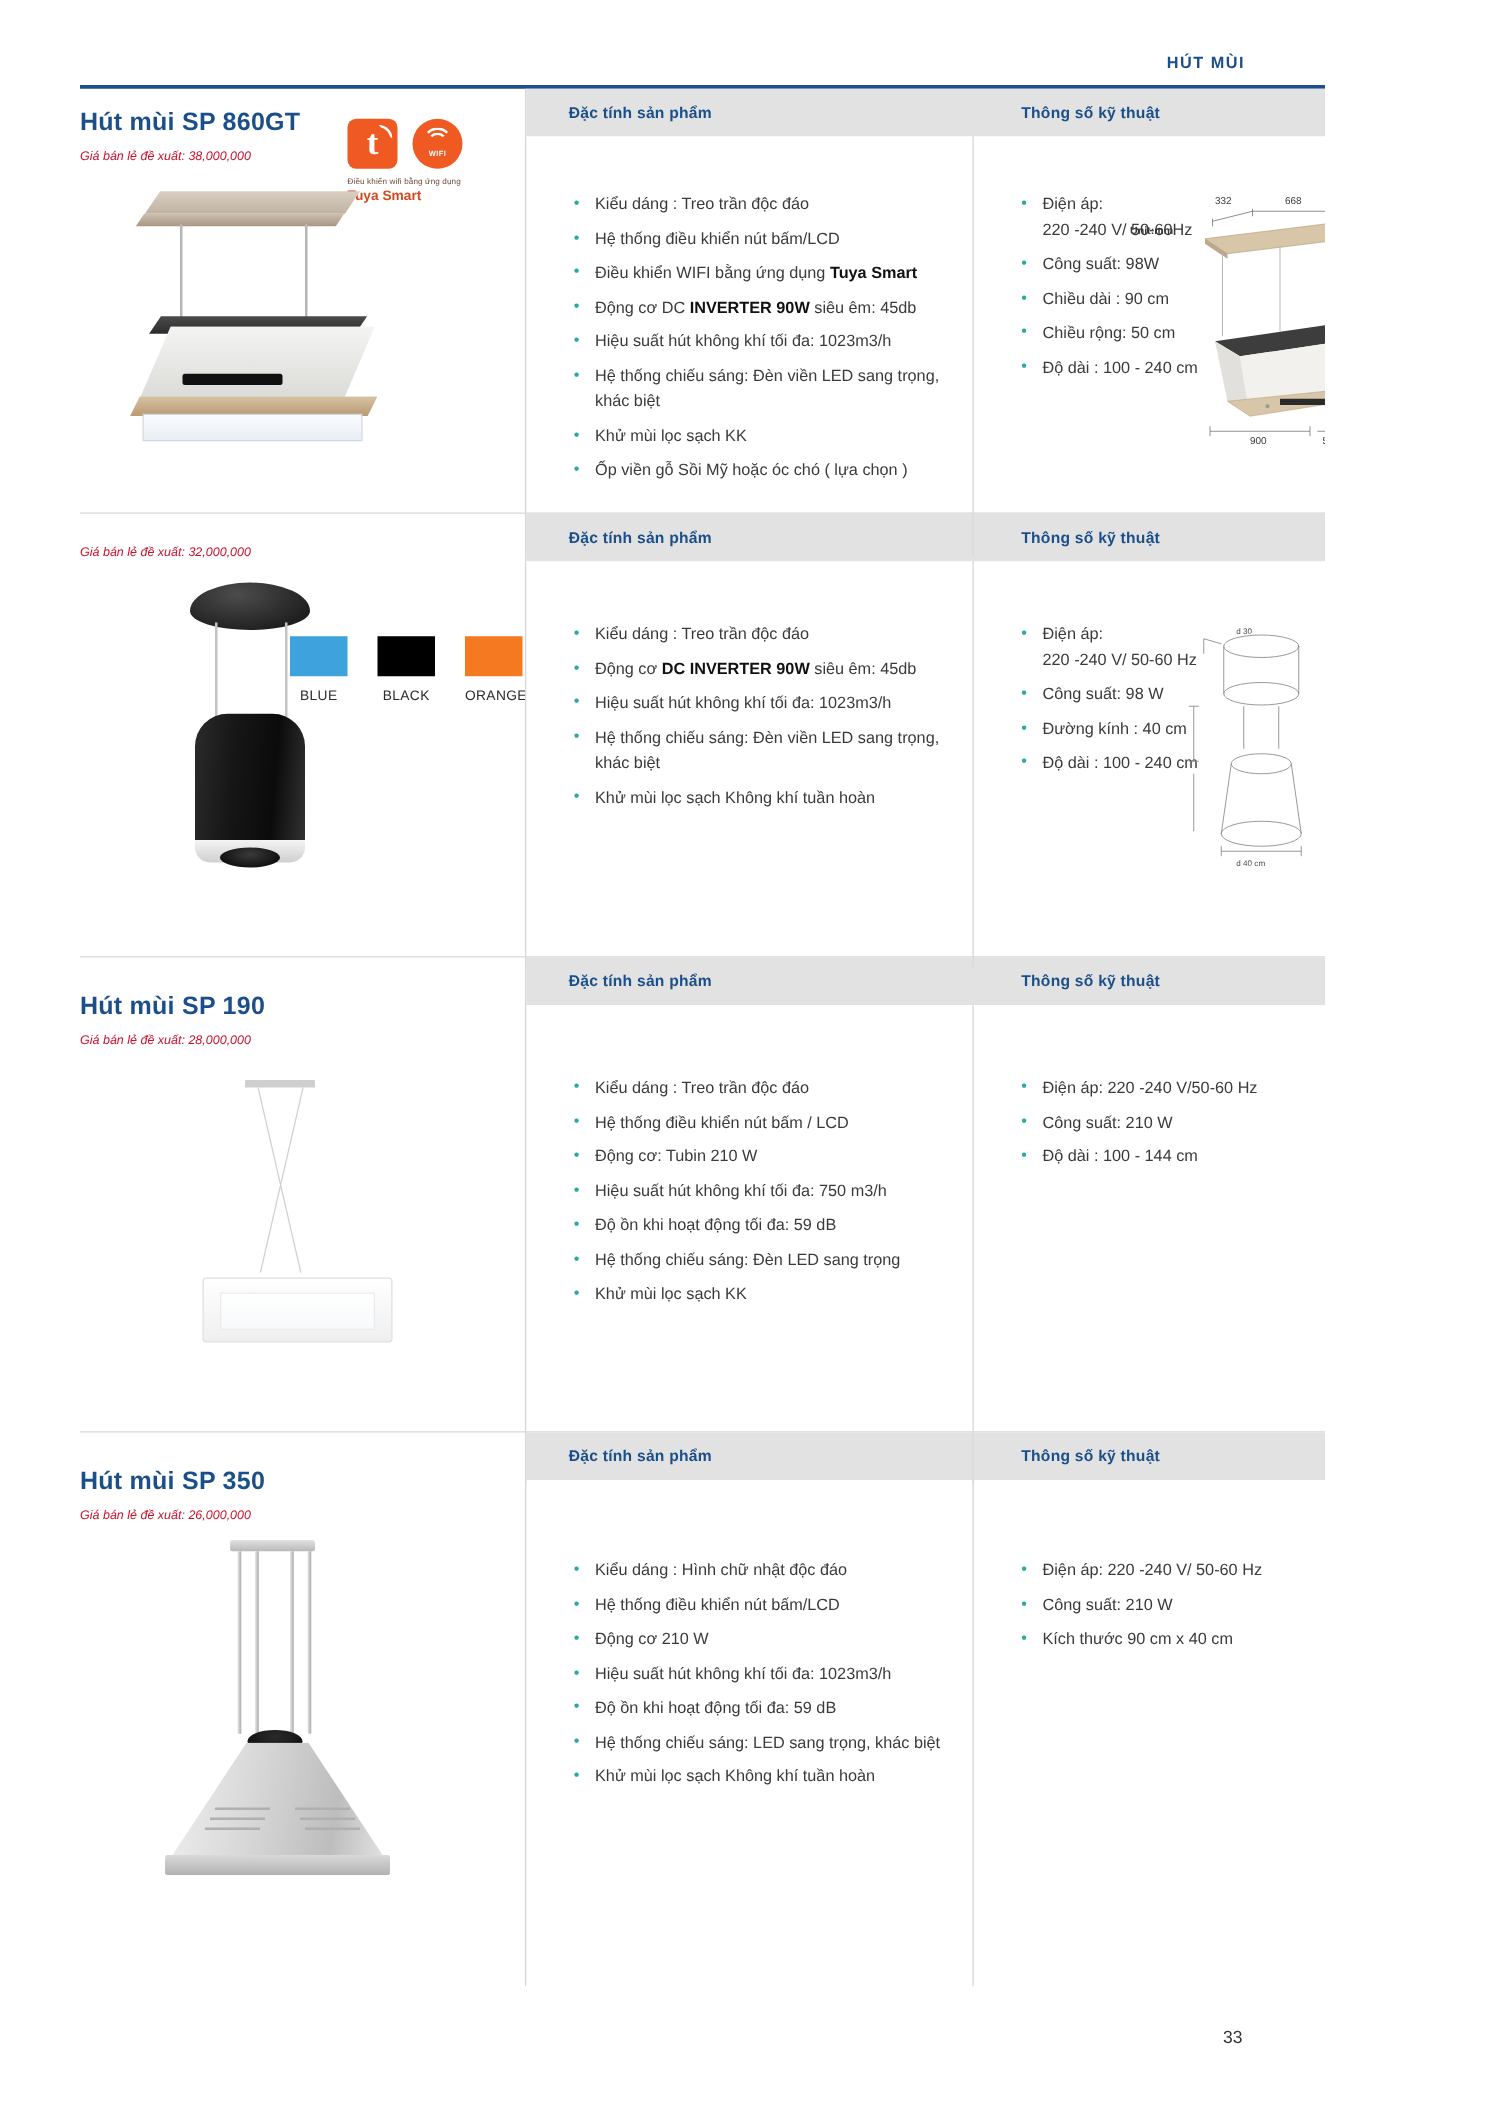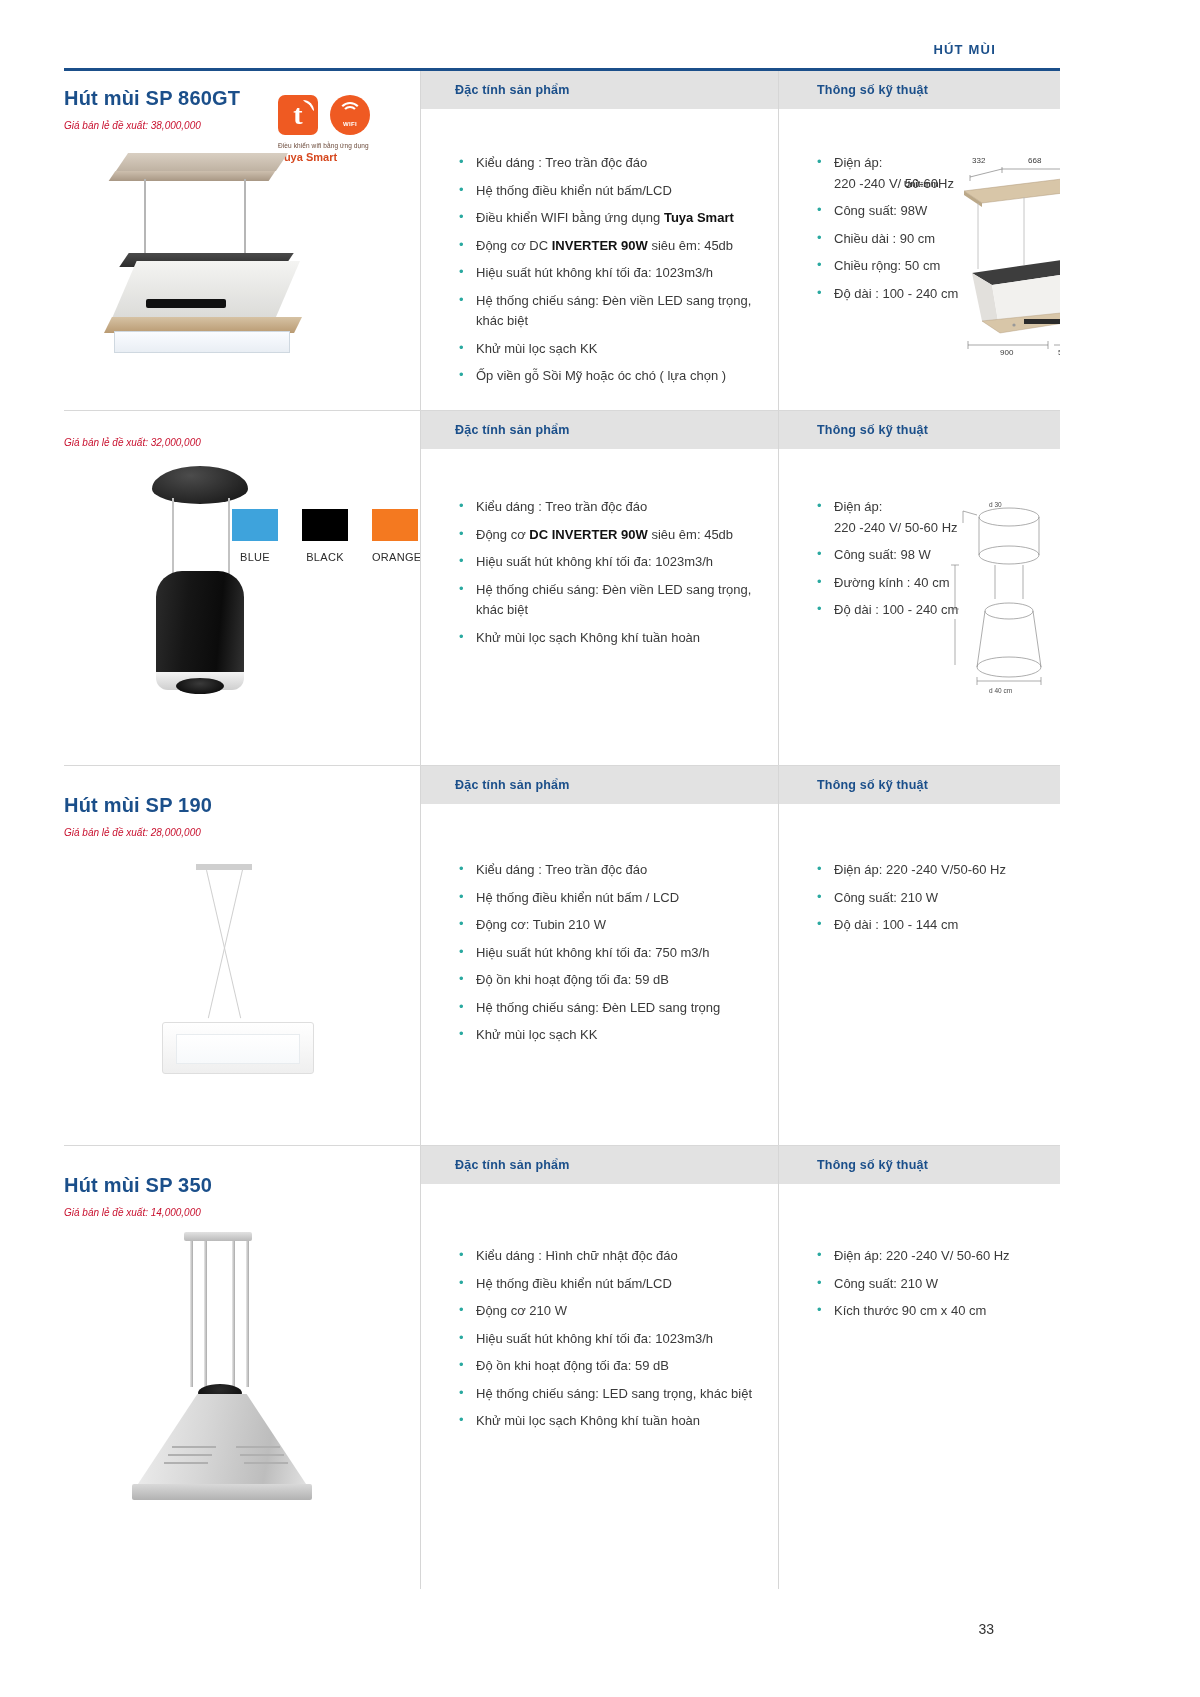--- a/index.html
+++ b/index.html
@@ -567,21 +567,21 @@
           <li><span>Độ dài : 100 - 144 cm</span></li>
         </ul>
       </div>
     </div>
   </div>
 
   <div class="product no-accent" style="top:1145px;">
     <div class="prow">
       <div class="col-left">
         <div class="title" style="margin-top:12px;">Hút mùi SP 350</div>
-        <div class="price">Giá bán lẻ đề xuất: 14,000,000</div>
+        <div class="price">Giá bán lẻ đề xuất: 26,000,000</div>
         <div class="p4img pimg">
           <div class="p4-mount"></div>
           <div class="p4-c1"></div>
             <div class="p4-c2"></div>
           <div class="p4-c3"></div>
             <div class="p4-c4"></div>
           <div class="p4-collar"></div>
           <div class="p4-pyr"></div>
           <div class="p4-vent" style="left:60px; top:214px;"></div>
           <div class="p4-vent" style="left:56px; top:222px;"></div>

